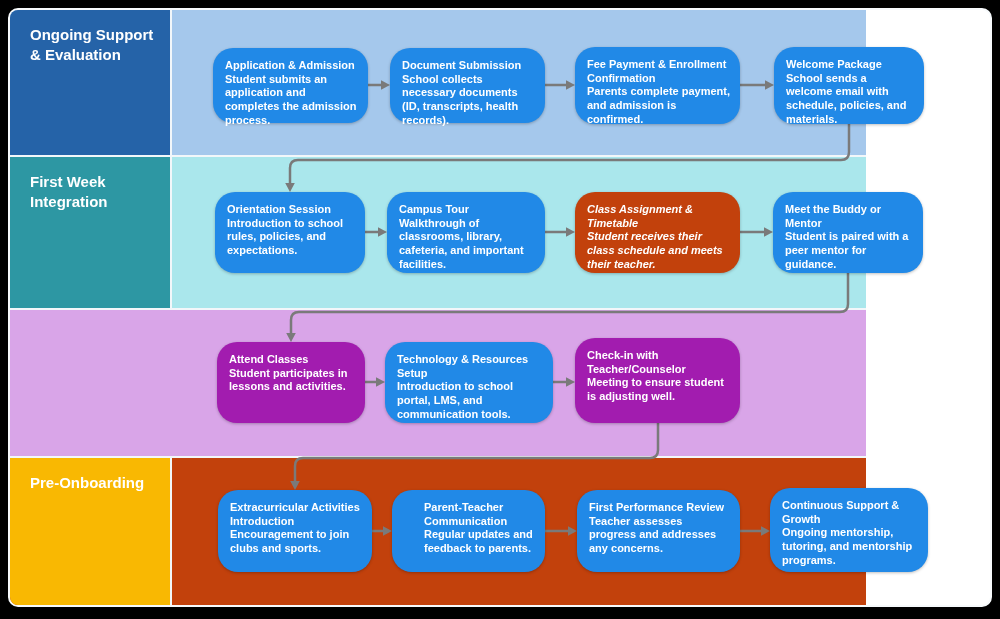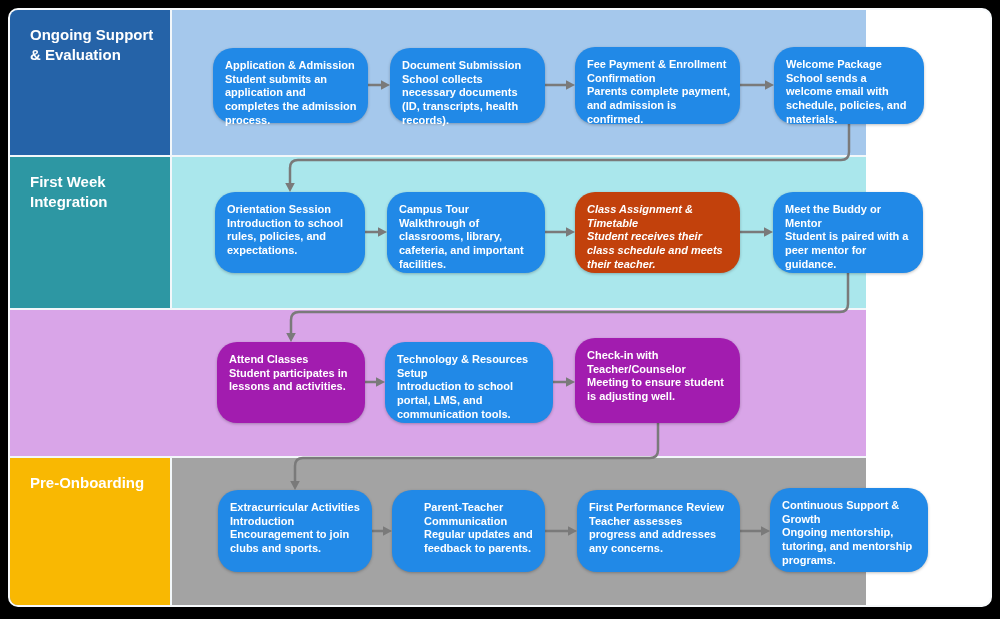--- a/index.html
+++ b/index.html
@@ -102,21 +102,21 @@
     <div class="pbox" style="left: 375px; top: 32px; width: 168px; height: 81px; background: rgb(33, 137, 231);">
       <div class="pbox-title">Technology &amp; Resources Setup</div>
       <div class="pbox-body">Introduction to school portal, LMS, and communication tools.</div>
     </div>
     <div class="pbox" style="left: 565px; top: 28px; width: 165px; height: 85px; background: #a21caf;">
       <div class="pbox-title">Check-in with Teacher/Counselor</div>
       <div class="pbox-body">Meeting to ensure student is adjusting well.</div>
     </div>
   </div>
 
-  <div class="lane lane-4" style="background: #a3a3a3;">
+  <div class="lane lane-4" style="background: #c2410c;">
     <div class="lane-label" style="background: rgb(249, 184, 2);">Pre-Onboarding</div>
     <div class="pbox" style="left: 208px; top: 32px; width: 154px; height: 82px; background: rgb(33, 137, 231);">
       <div class="pbox-title">Extracurricular Activities Introduction</div>
       <div class="pbox-body">Encouragement to join clubs and sports.</div>
     </div>
     <div class="pbox" style="left: 382px; top: 32px; width: 153px; height: 82px; background: rgb(33, 137, 231); padding-left: 32px;">
       <div class="pbox-title">Parent-Teacher Communication</div>
       <div class="pbox-body">Regular updates and feedback to parents.</div>
     </div>
     <div class="pbox" style="left: 567px; top: 32px; width: 163px; height: 82px; background: rgb(33, 137, 231);">

